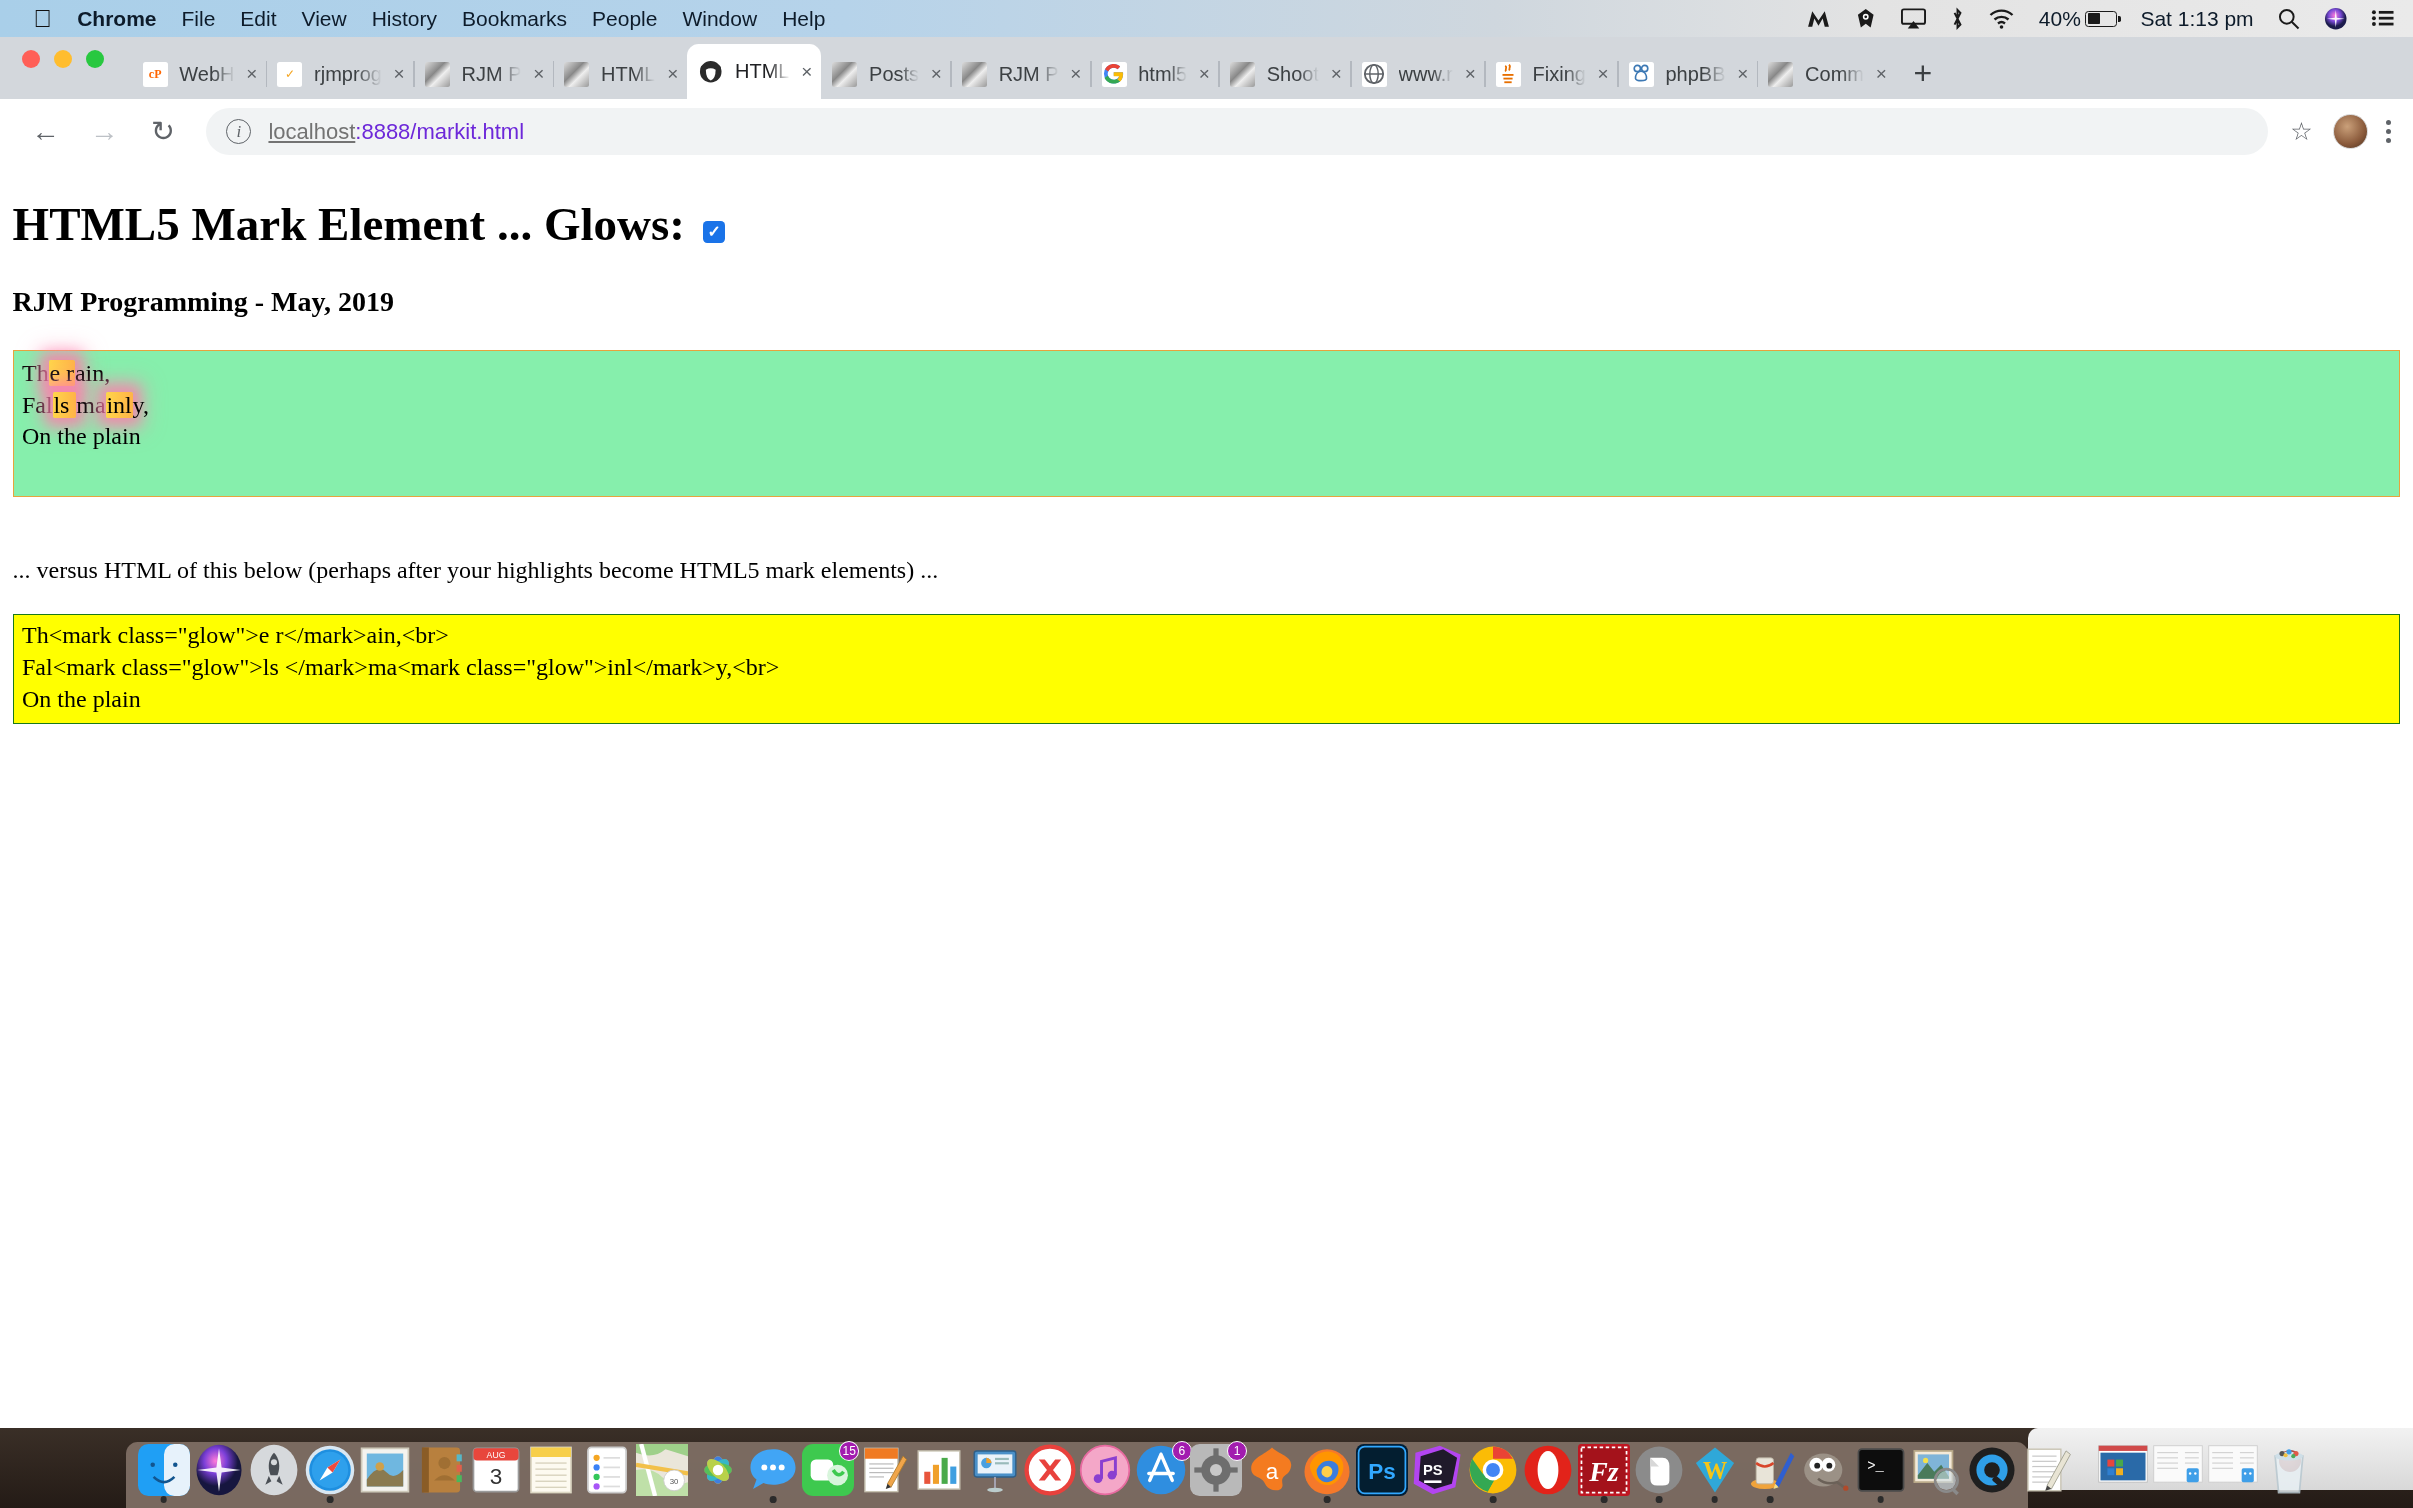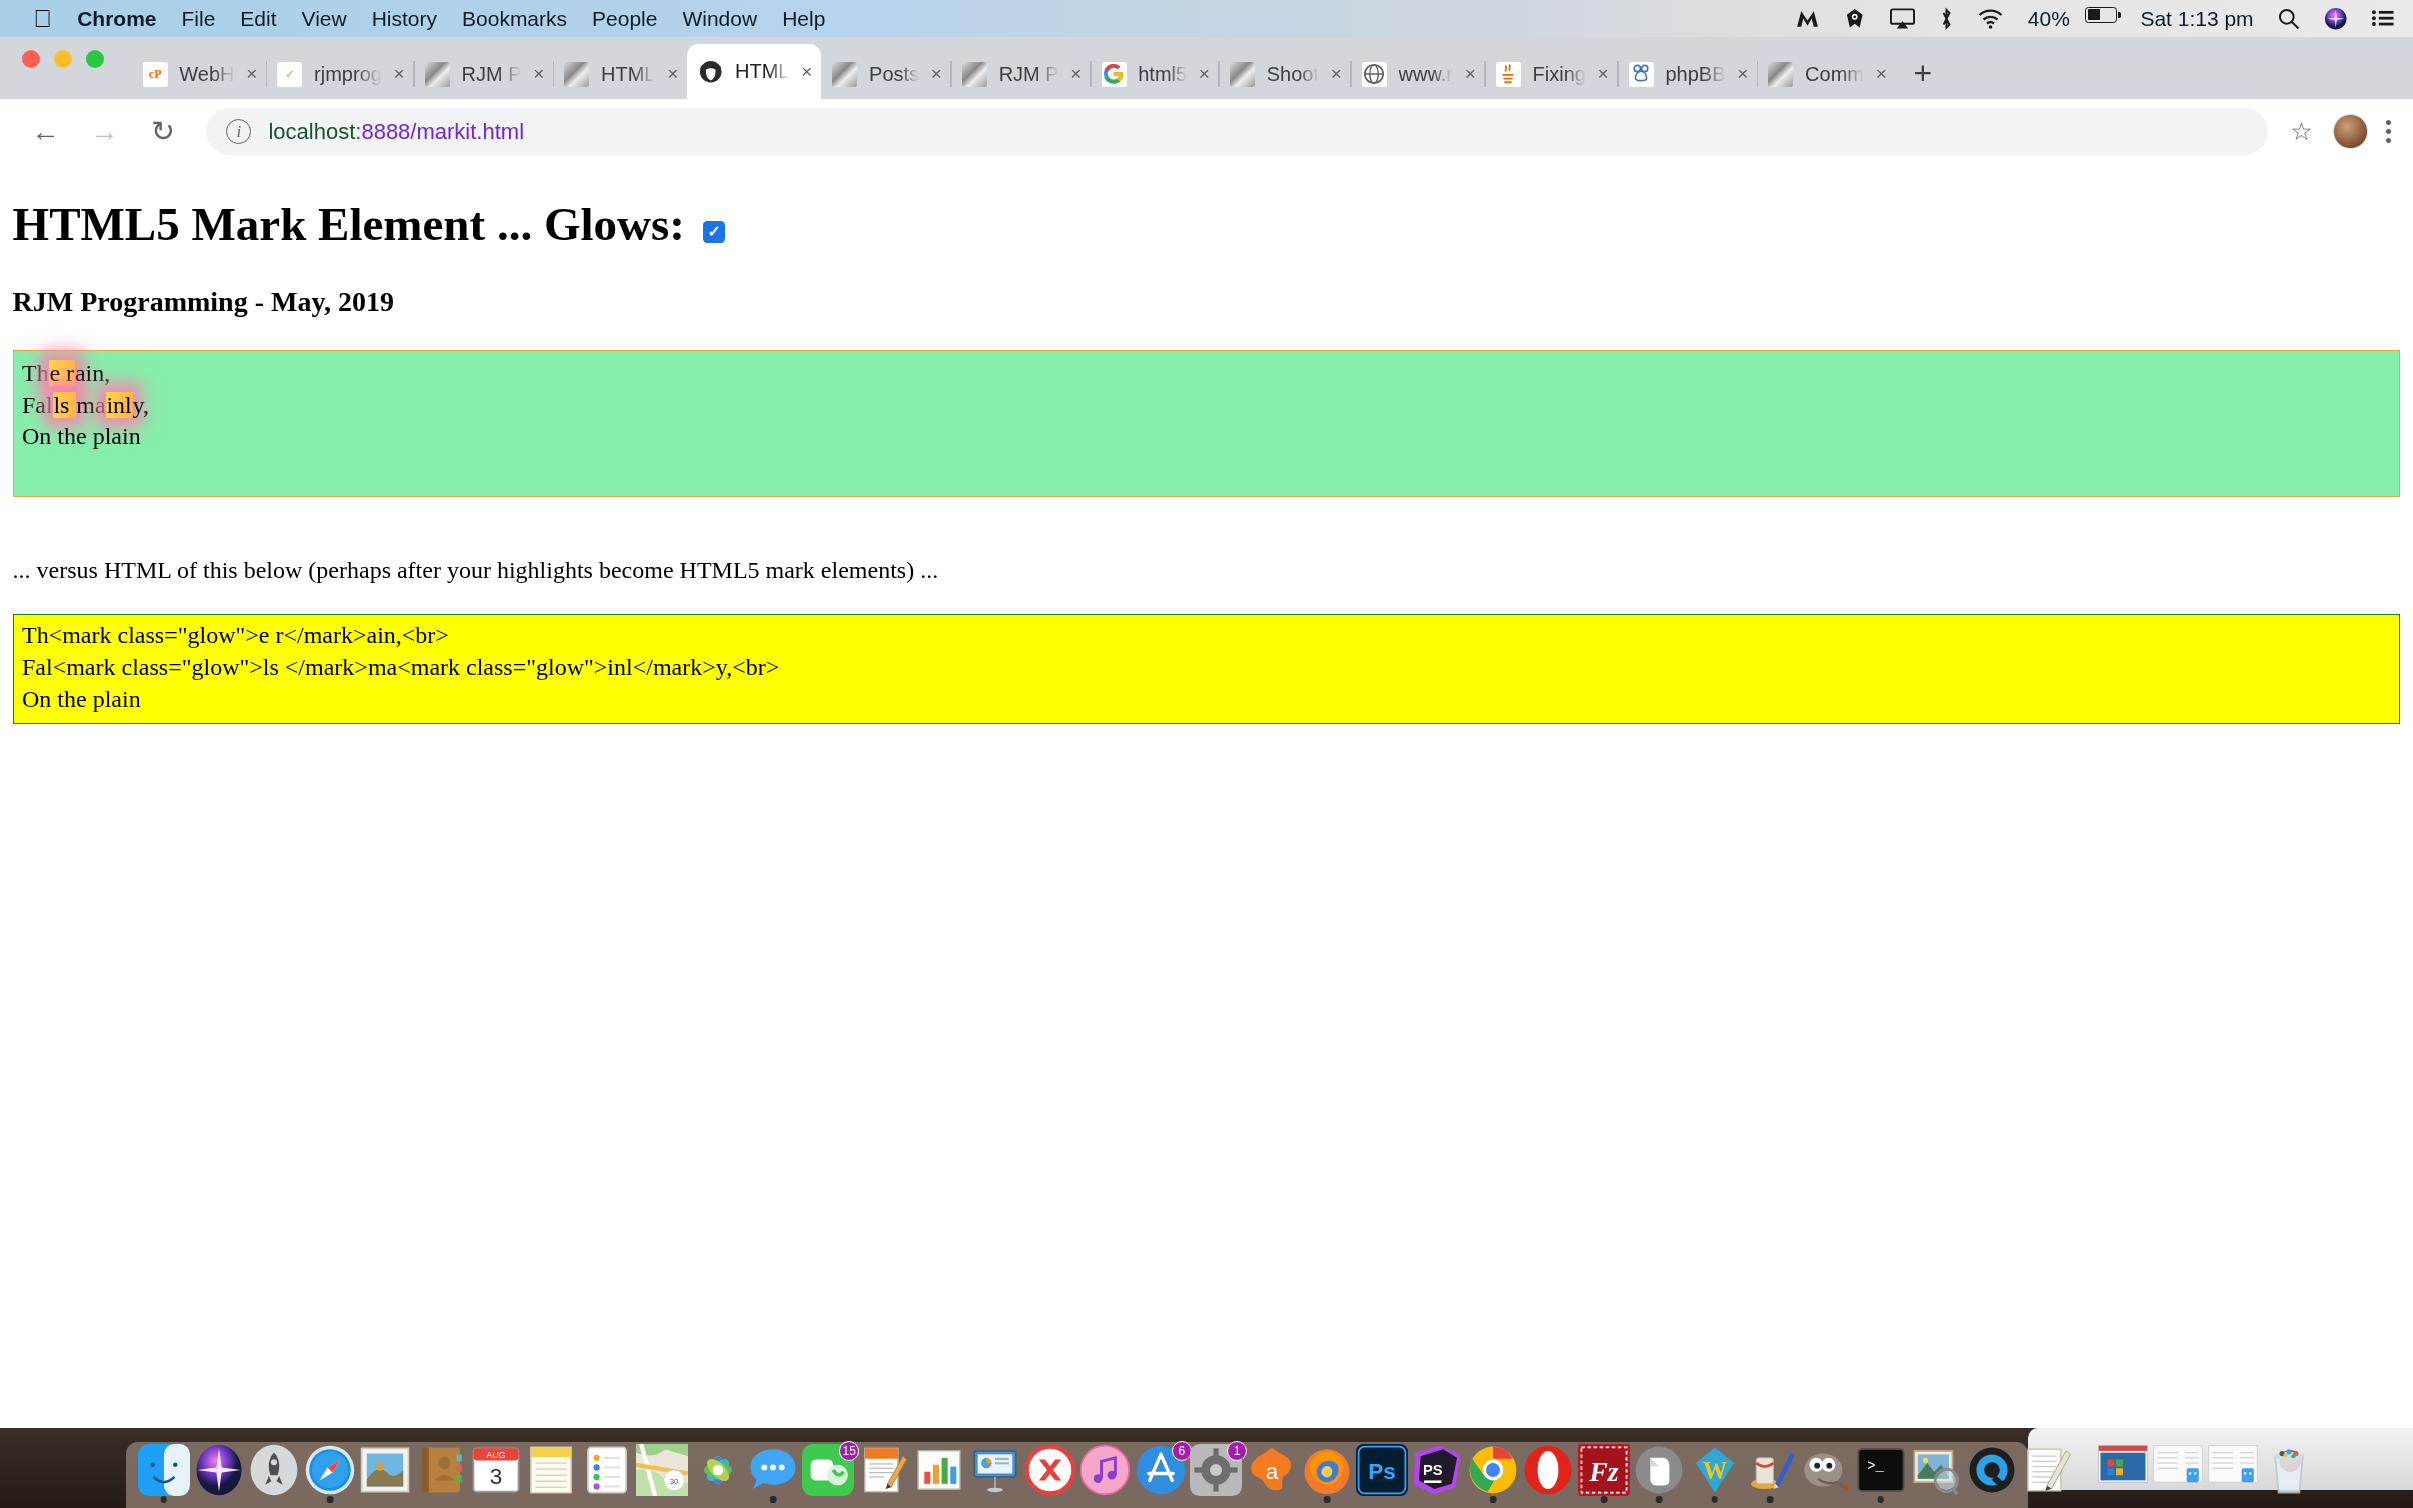--- a/index.html
+++ b/index.html
@@ -23,21 +23,21 @@
   }
   #menubar .apple {
     font-size: 25px; line-height: 1; margin: 0 25px 0 15px; color: #111;
   }
   #menubar .mi { margin-right: 25px; white-space: nowrap; }
   #menubar .mi.bold { font-weight: bold; }
   #menubar .spacer { flex: 1; }
   #menubar .right { display: flex; align-items: center; gap: 23.5px; }
   #menubar .right .ic { display: inline-flex; align-items: center; }
   #menubar .clock { font-size: 21px; white-space: nowrap; }
-  #menubar .batt { font-size: 21px; display: flex; gap: 15px; }
+  #menubar .batt { font-size: 21px; display: flex; align-items: center; gap: 4px; }
   .battbody { width: 32px; height: 16px; border: 1.7px solid #1a1a1a; border-radius: 3.4px; position: relative; }
   .battbody::after { content:""; position:absolute; right:-5px; top:4.2px; width:2.5px; height:5.9px; background:#1a1a1a; border-radius:0 1.7px 1.7px 0;}
   .battfill { position:absolute; left:1.7px; top:1.7px; bottom:1.7px; width: 40%; background:#1a1a1a; border-radius:0.8px;}
 
   
   #chrome {
     position: absolute; top: 37px; left: 0;
     width: 2413px; height: 1391px;
     background: #ffffff;
   }
@@ -96,21 +96,21 @@
   .omnibox {
     flex: 1; height: 47px; background: #f1f3f4; border-radius: 23.5px;
     display: flex; align-items: center; padding: 0 20px; margin: 0 8.4px;
     font-size: 22px; color: #202124; min-width: 0;
   }
   .omnibox .infoic {
     width: 25px; height: 25px; border: 1.7px solid #5f6368; border-radius: 50%;
     color: #5f6368; font-size: 17px; display:flex; align-items:center; justify-content:center;
     margin-right: 17px; flex: 0 0 25px; font-family:"Liberation Serif", serif; font-style: italic;
   }
-  .omnibox .urlhost { color: #14532d; }
+  .omnibox .urlhost { color: #737373; text-decoration: underline; }
   .omnibox .urlrest { color: #6d28d9; }
   .star { font-size: 25px; color: #5f6368; margin-left: 13.4px; }
   .avatar { width: 35px; height: 35px; border-radius: 50%;
             background: radial-gradient(circle at 40% 35%, #caa07a, #8a5a3b 60%, #4a2f1d);
             margin-left: 20px; border: 1.7px solid #d8d8d8; }
   .kebab { font-size: 25px; color: #5f6368; margin-left: 18.4px; letter-spacing: 0; line-height: 6.7px;
            display:flex; flex-direction:column; gap:4.2px; align-items:center;}
   .kebab i { width: 5px; height: 5px; background:#5f6368; border-radius:50%; display:block;}
 
   

